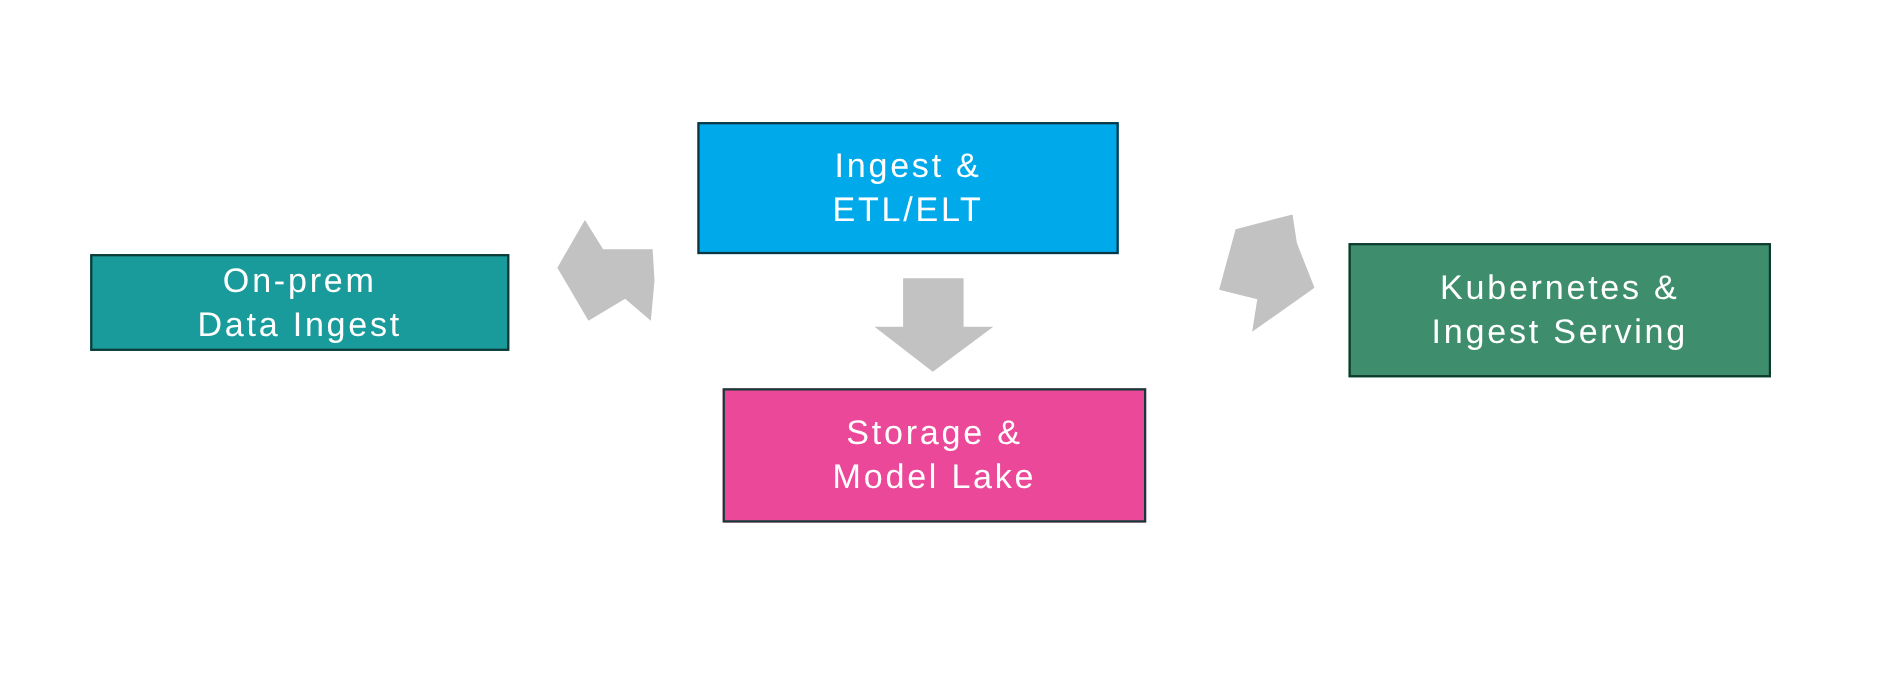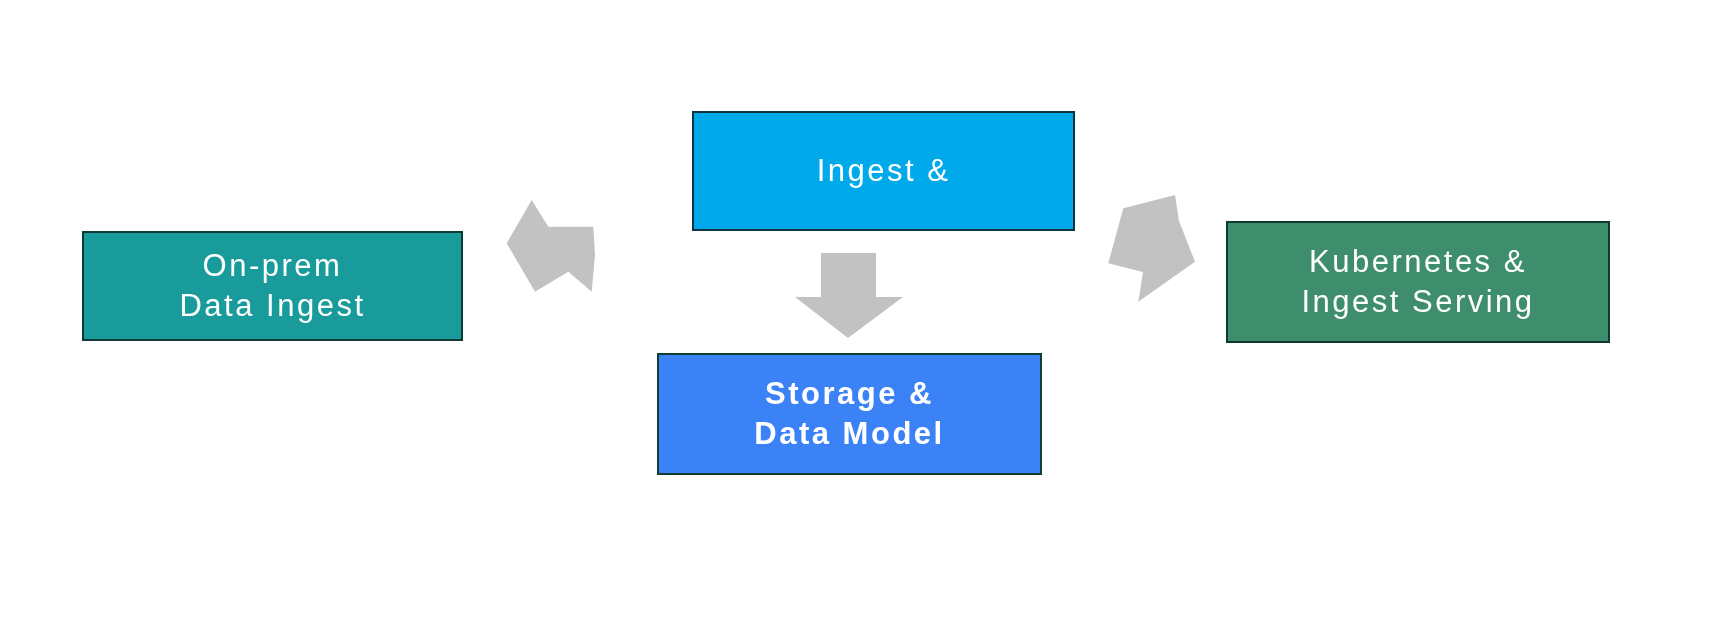--- a/index.html
+++ b/index.html
@@ -30,22 +30,22 @@
     flex-direction: column;
     align-items: center;
     justify-content: center;
     text-align: center;
     color: #ffffff;
     font-size: 31px;
     line-height: 40px;
     letter-spacing: 2.5px;
     font-weight: 400;
   }
-  #node-onprem     { left: 82px;   top: 231px; width: 381px; height: 110px; }
-  #node-ingest     { left: 692px;  top: 111px; width: 383px; height: 120px; }
+  #node-onprem     { left: 82px;   top: 231px; width: 381px; height: 88px; }
+  #node-ingest     { left: 634px;  top: 111px; width: 383px; height: 120px; }
   #node-storage    { left: 657px;  top: 353px; width: 385px; height: 122px; }
   #node-kubernetes { left: 1226px; top: 221px; width: 384px; height: 122px; }
   .node-line { display: block; white-space: nowrap; }
 </style>
 </head>
 <body>
 
 <div id="canvas" style="background: rgb(255, 255, 255);">
 
   <svg class="arrows-layer" viewBox="0 0 1718 617" xmlns="http://www.w3.org/2000/svg">
@@ -54,25 +54,26 @@
     <polygon points="1175,195 1179,221 1195,261.7 1138.3,301.7 1143,272 1108.3,263.3 1123.3,208.3" fill="#c2c2c2"></polygon>
   </svg>
 
   <div class="node" id="node-onprem" style="background: rgb(24, 155, 154); border-color: rgb(14, 58, 54); color: rgb(255, 255, 255);">
     <span class="node-line">On-prem</span>
     <span class="node-line">Data Ingest</span>
   </div>
 
   <div class="node" id="node-ingest" style="background: rgb(0, 170, 234); border-color: rgb(13, 53, 64); color: rgb(255, 255, 255);">
     <span class="node-line">Ingest &amp;</span>
+    <span class="node-line">ETL/ELT</span>
   </div>
 
-  <div class="node" id="node-storage" style="background: #3b82f6; border-color: rgb(18, 61, 55); color: rgb(255, 255, 255); font-weight: bold;">
+  <div class="node" id="node-storage" style="background: #ec4899; border-color: rgb(18, 61, 55); color: rgb(255, 255, 255);">
     <span class="node-line">Storage &amp;</span>
-    <span class="node-line">Data Model</span>
+    <span class="node-line">Model Lake</span>
   </div>
 
   <div class="node" id="node-kubernetes" style="background: rgb(62, 142, 110); border-color: rgb(13, 58, 44); color: rgb(255, 255, 255);">
     <span class="node-line">Kubernetes &amp;</span>
     <span class="node-line">Ingest Serving</span>
   </div>
 
 </div>
 
 </body></html>

